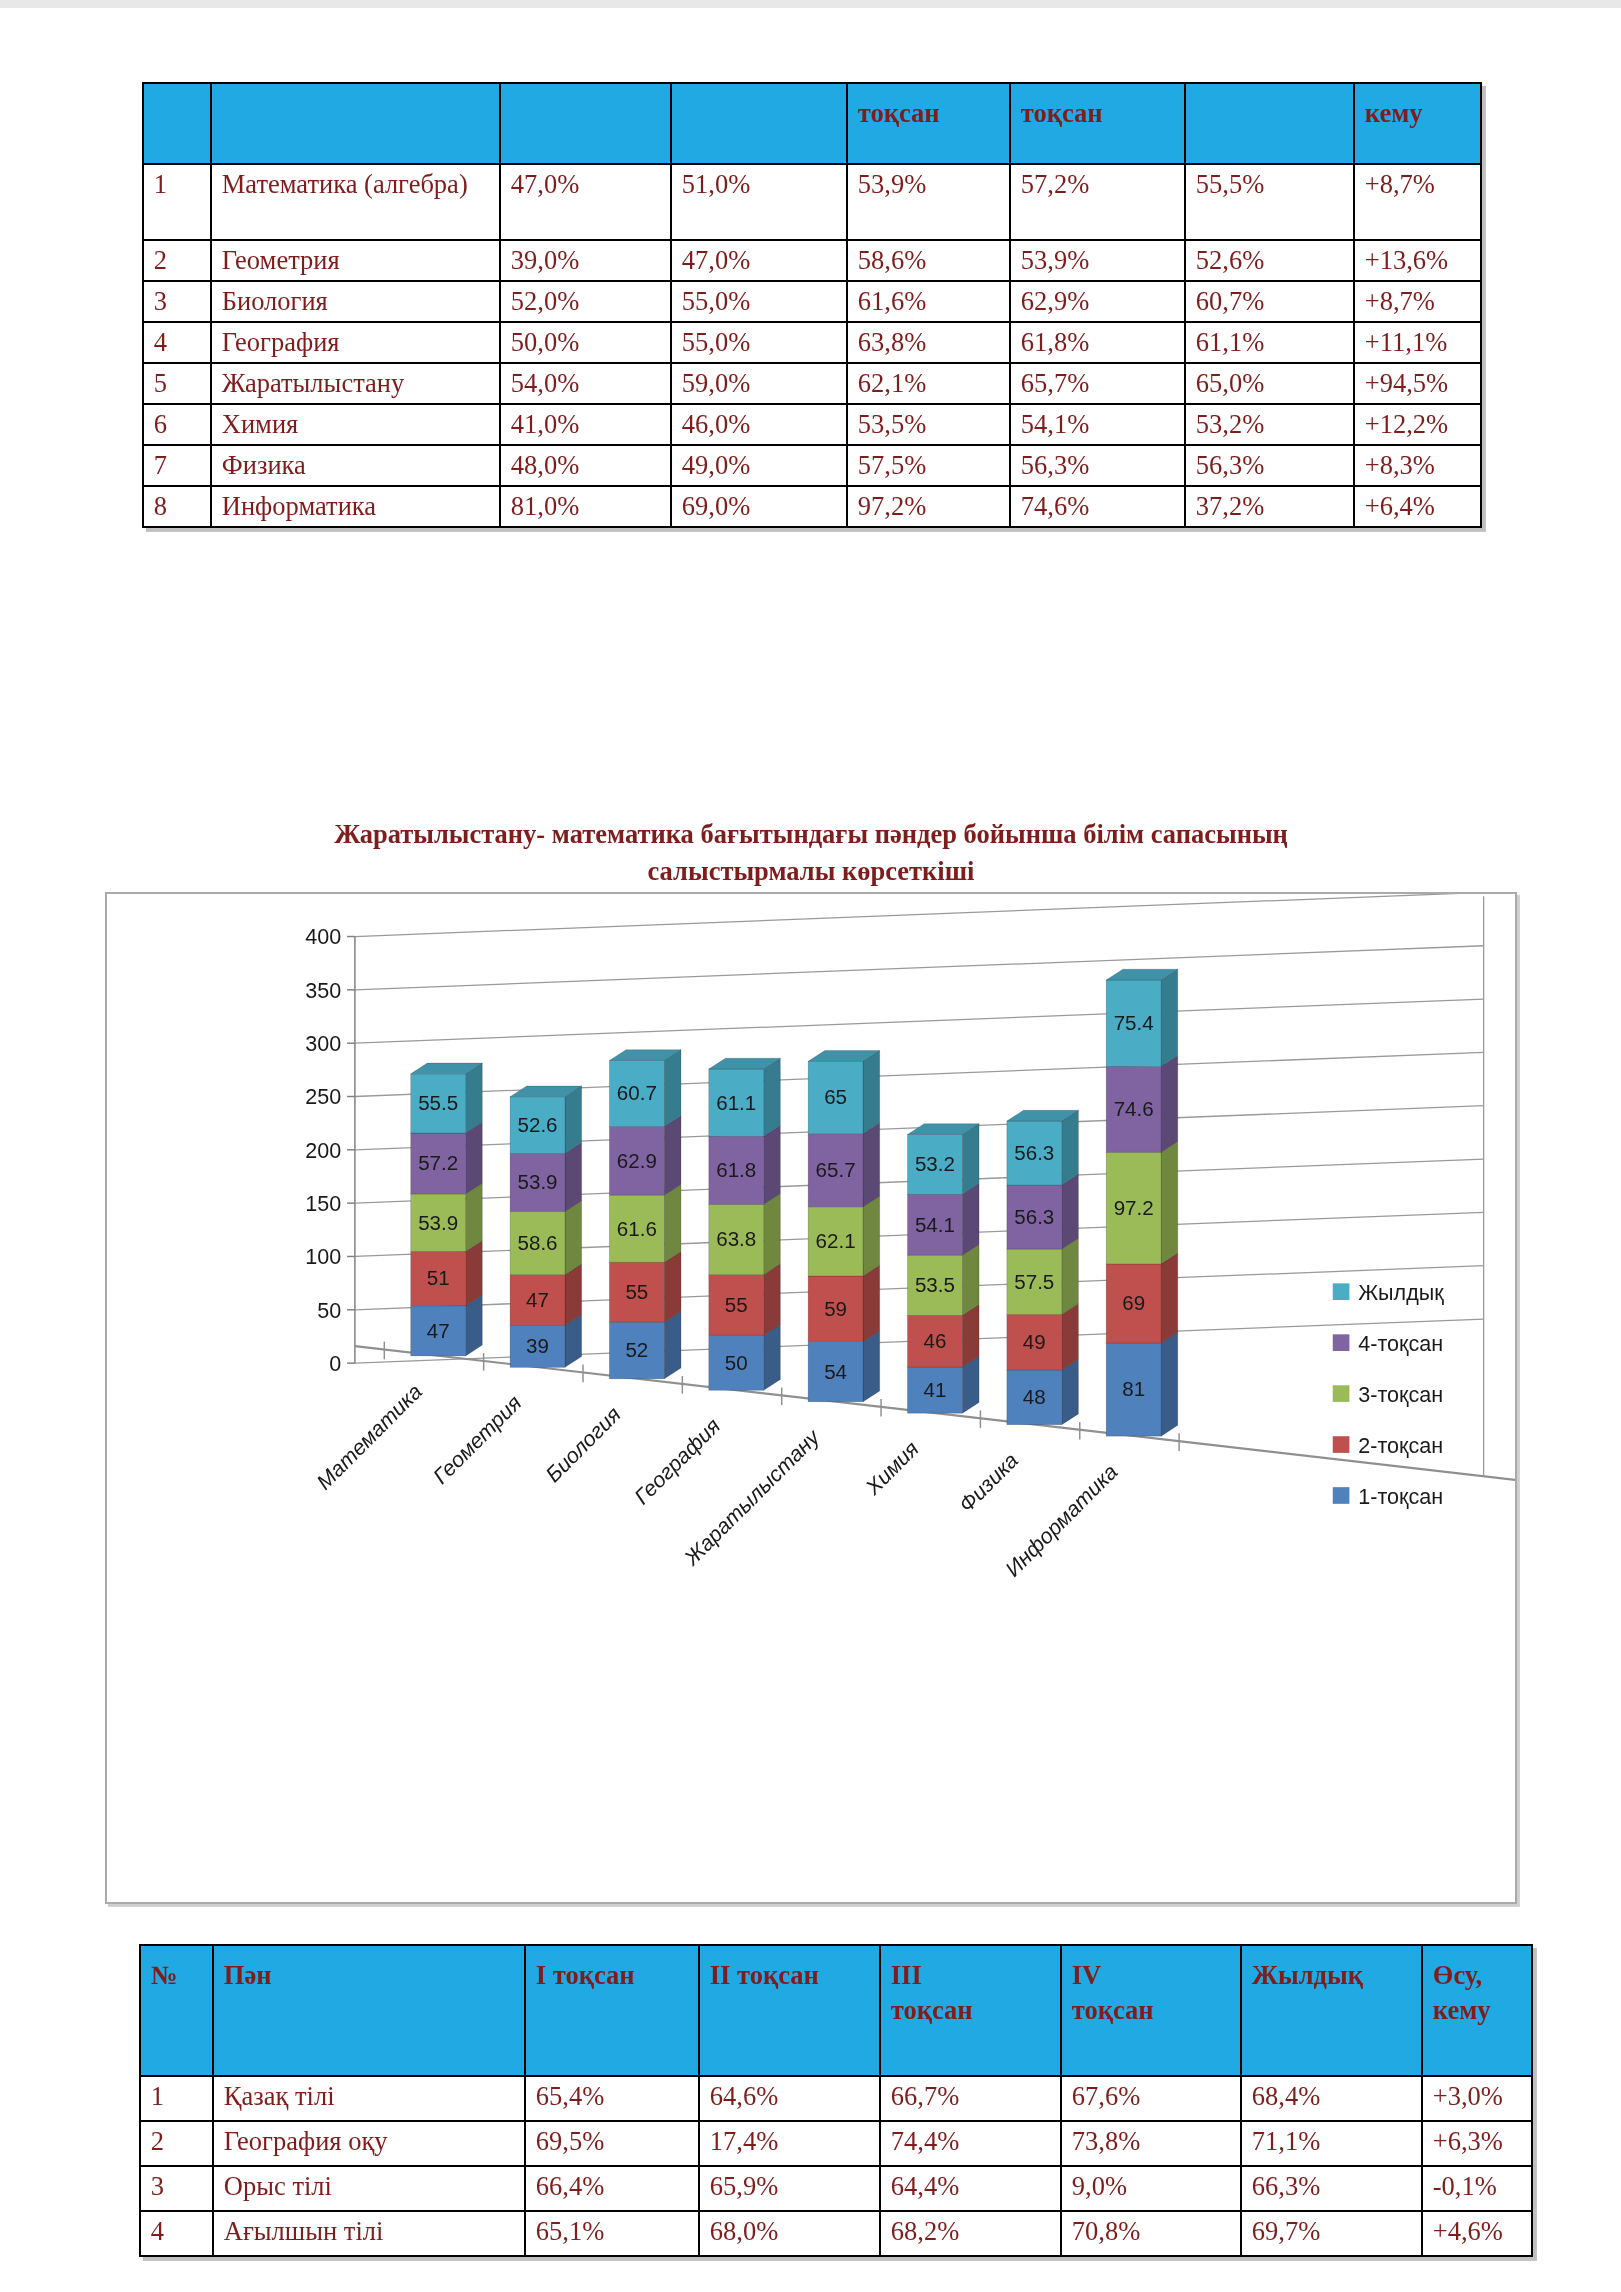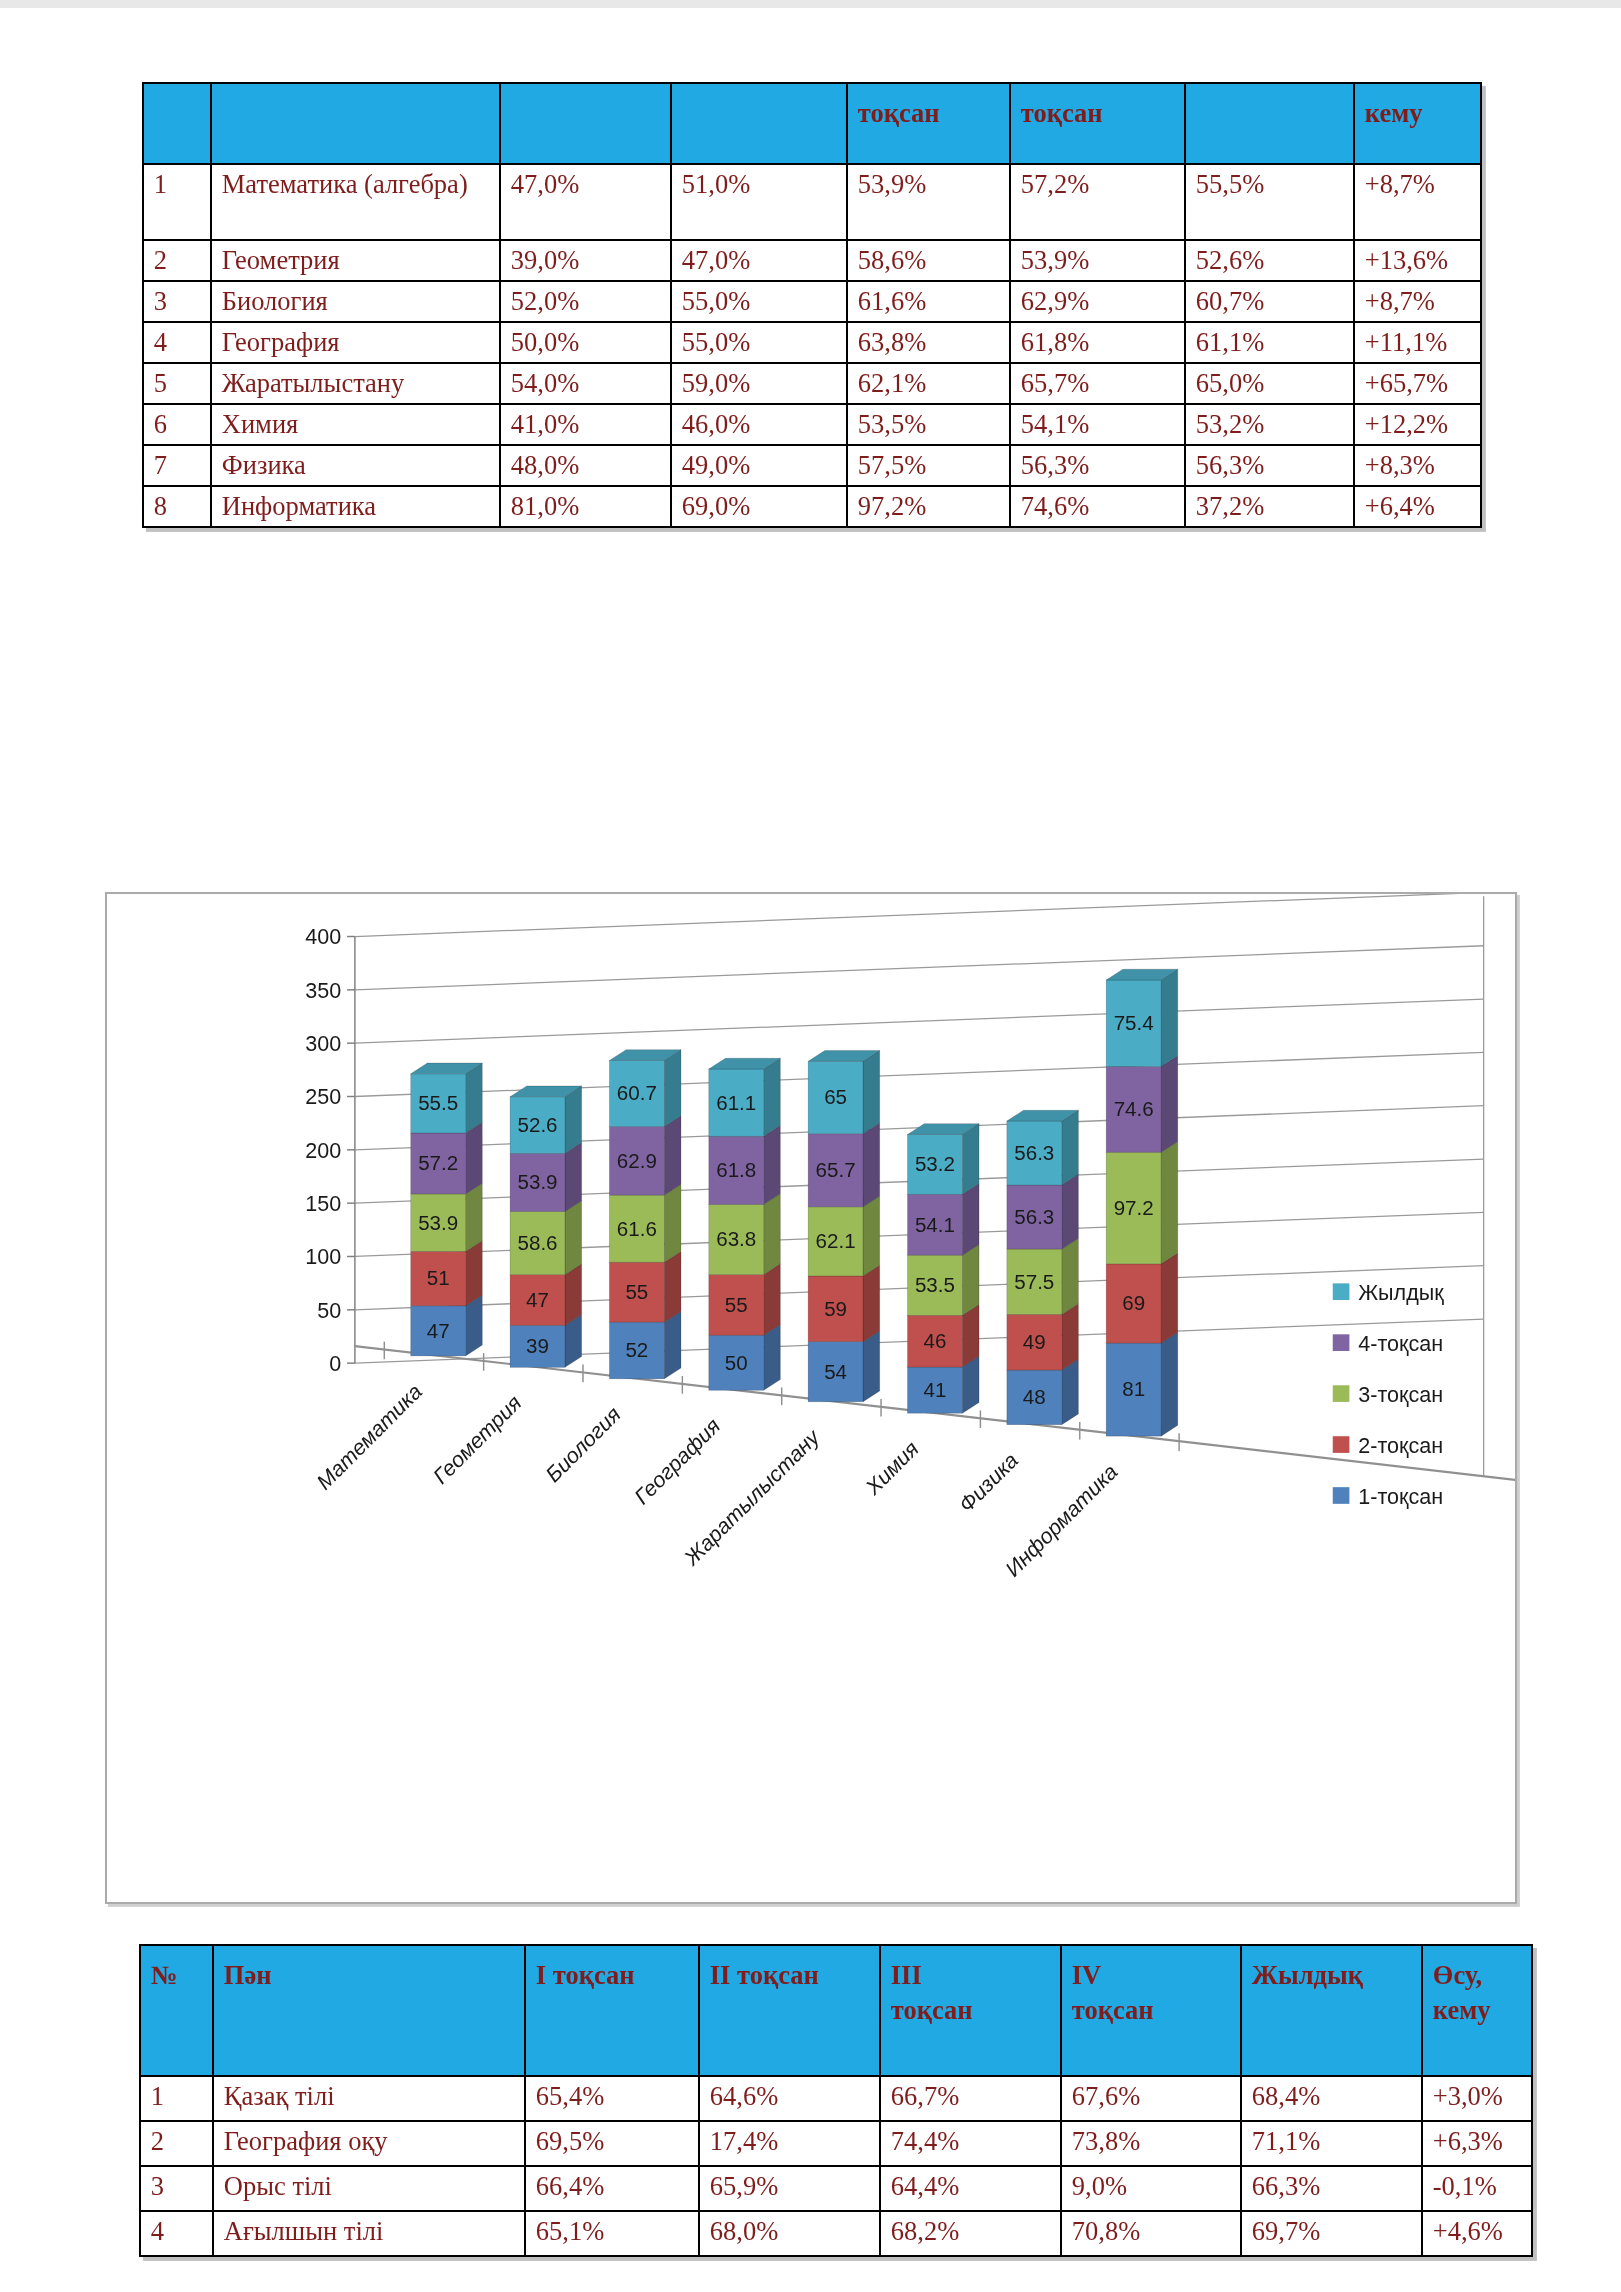--- a/index.html
+++ b/index.html
@@ -90,21 +90,21 @@
           <td>+11,1%</td>
         </tr>
         <tr style="height: 39px;">
           <td>5</td>
           <td>Жаратылыстану</td>
           <td>54,0%</td>
           <td>59,0%</td>
           <td>62,1%</td>
           <td>65,7%</td>
           <td>65,0%</td>
-          <td>+65,7%</td>
+          <td>+94,5%</td>
         </tr>
         <tr style="height: 39px;">
           <td>6</td>
           <td>Химия</td>
           <td>41,0%</td>
           <td>46,0%</td>
           <td>53,5%</td>
           <td>54,1%</td>
           <td>53,2%</td>
           <td>+12,2%</td>
@@ -125,20 +125,24 @@
           <td>81,0%</td>
           <td>69,0%</td>
           <td>97,2%</td>
           <td>74,6%</td>
           <td>37,2%</td>
           <td>+6,4%</td>
         </tr>
       </tbody>
     </table>
 
+  <div id="chart-title">
+    <div>Жаратылыстану- математика  бағытындағы  пәндер бойынша білім  сапасының</div>
+    <div>салыстырмалы көрсеткіші</div>
+  </div>
 
   <div id="chart-box">
     <svg id="chart" width="1408" height="1009" viewBox="0 0 1437 1029">
         <line x1="253" y1="478.4" x2="1405" y2="433.4" stroke="#9a9a9a" stroke-width="1.3"></line>
         <line x1="245" y1="478.4" x2="253" y2="478.4" stroke="#808080" stroke-width="1.5"></line>
         <text x="239" y="486.4" text-anchor="end" font-size="22">0</text>
         <line x1="253" y1="423.97499999999997" x2="1405" y2="378.97499999999997" stroke="#9a9a9a" stroke-width="1.3"></line>
         <line x1="245" y1="423.97499999999997" x2="253" y2="423.97499999999997" stroke="#808080" stroke-width="1.5"></line>
         <text x="239" y="431.97499999999997" text-anchor="end" font-size="22">50</text>
         <line x1="253" y1="369.54999999999995" x2="1405" y2="324.54999999999995" stroke="#9a9a9a" stroke-width="1.3"></line>

